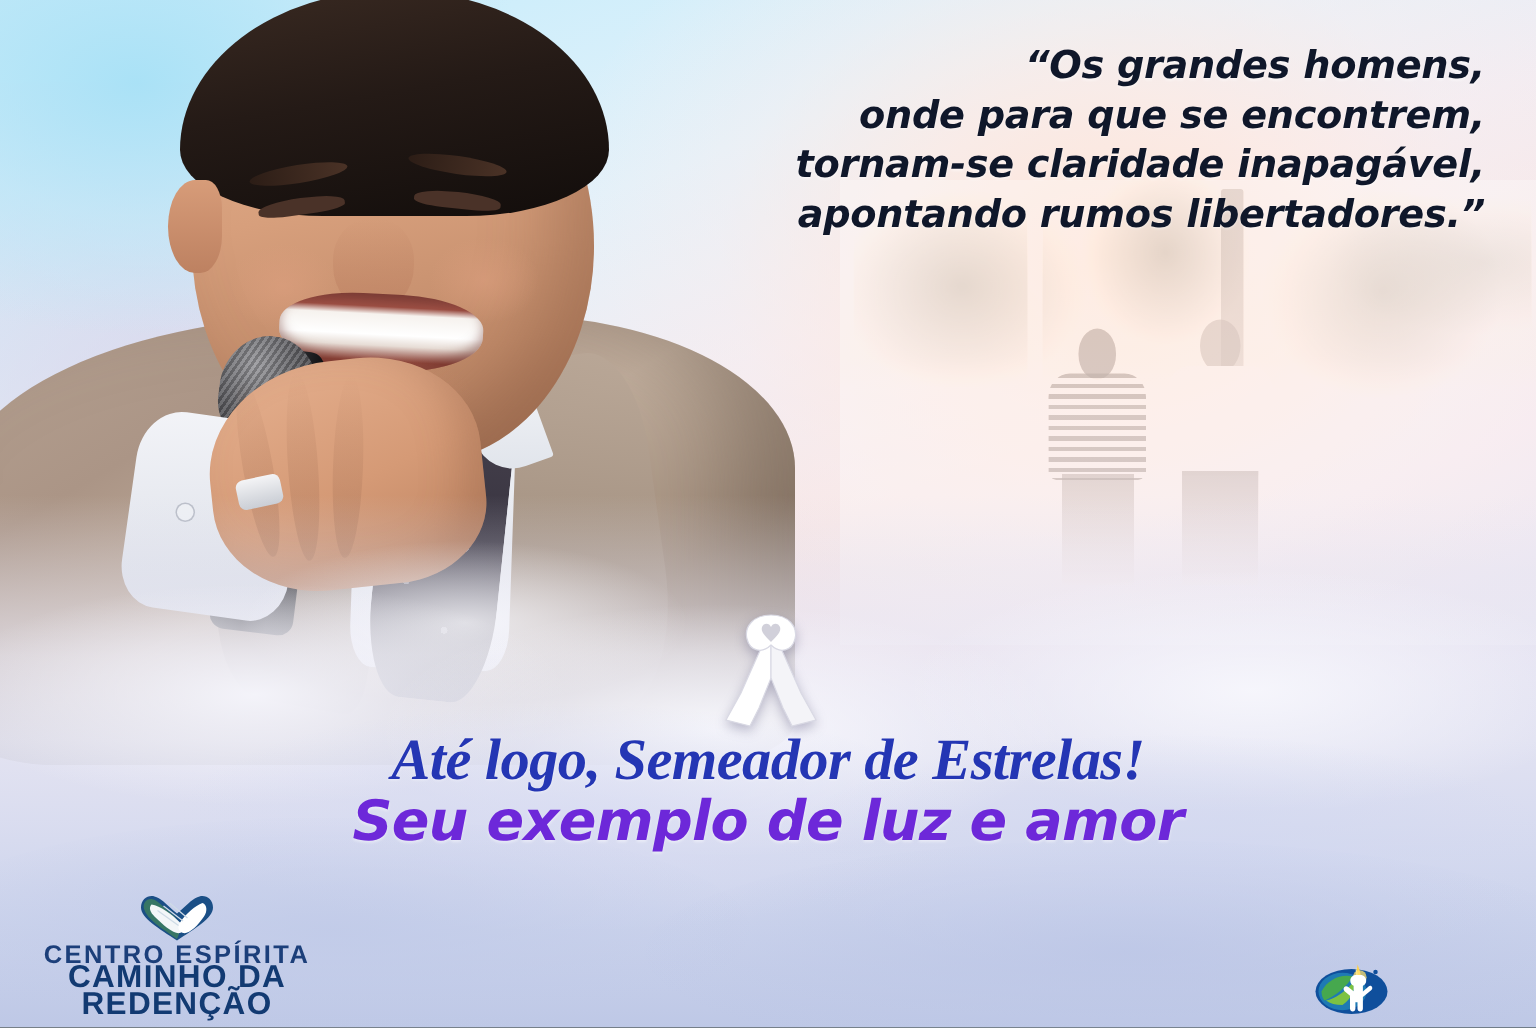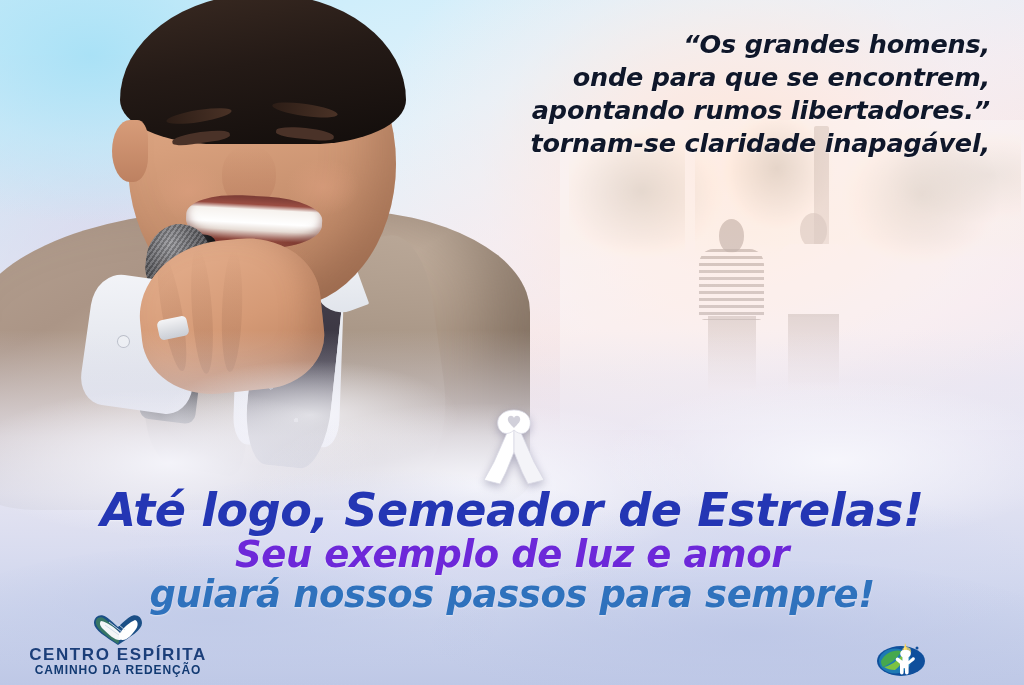--- a/index.html
+++ b/index.html
@@ -400,21 +400,21 @@
     z-index: 50;
   }
   .msg-line {
     font-family: "DejaVu Sans", sans-serif;
     font-style: italic;
     font-weight: bold;
     line-height: 1.03;
     white-space: nowrap;
     letter-spacing: -0.4px;
   }
-  .msg-1 { font-size: 46px; color: #2436b4; text-shadow: 0 1px 2px rgba(255,255,255,0.45); }
+  .msg-1 { font-size: 39px; color: #2436b4; text-shadow: 0 1px 2px rgba(255,255,255,0.45); font-family: Liberation Serif, serif; }
   .msg-2 { font-size: 37px; color: #6d28d9; text-shadow: 0 1px 2px rgba(255,255,255,0.45); margin-top: 2px; }
   .msg-3 { font-size: 37px; color: #2f72bd; text-shadow: 0 1px 2px rgba(255,255,255,0.45); margin-top: 2px; }
 
   
   .logo-left {
     position: absolute;
     left: 8px;
     bottom: 6px;
     width: 220px;
     text-align: center;
@@ -433,21 +433,21 @@
     font-family: "Liberation Sans", sans-serif;
     font-weight: bold;
     font-size: 17px;
     letter-spacing: 1.6px;
     color: #1c3f7a;
     line-height: 13px;
   }
   .logo-l2 {
     font-family: "Liberation Sans", sans-serif;
     font-weight: bold;
-    font-size: 12px;
+    font-size: 21px;
     letter-spacing: 0.9px;
     color: #123a72;
     line-height: 18px;
   }
   .logo-right .logo-l2 {
     font-size: 16px;
     letter-spacing: 0.6px;
   }
 </style>
 </head>
@@ -518,35 +518,34 @@
   <div class="cloud c2"></div>
   <div class="cloud c3"></div>
   <div class="cloud c4"></div>
   <div class="cloud c5"></div>
   <div class="cloud c6"></div>
   <div class="cloud c7"></div>
 
   <div class="quote-block">
     <div class="quote-line">“Os grandes homens,</div>
     <div class="quote-line">onde para que se encontrem,</div>
+    <div class="quote-line">tornam-se claridade inapagável,</div>
     <div class="quote-line">apontando rumos libertadores.”</div>
-    <div class="quote-line">tornam-se claridade inapagável,</div>
   </div>
 
   <svg class="ribbon" viewBox="0 0 68 82">
     <path d="M34 12 C30 20 22 38 14 56 L4 74 L20 78 L26 66 L34 46 Z" fill="#ffffff" stroke="#d9d9e4" stroke-width="0.8"></path>
     <path d="M34 12 C38 20 46 38 54 56 L64 74 L48 78 L42 66 L34 46 Z" fill="#f4f4f8" stroke="#d9d9e4" stroke-width="0.8"></path>
     <path d="M34 4 C22 4 16 12 18 20 C20 28 28 30 34 24 C40 30 48 28 50 20 C52 12 46 4 34 4 Z" fill="#ffffff" stroke="#d9d9e4" stroke-width="0.8"></path>
     <path d="M34 22 C30 18 27 15 28 12 C29 9 33 9 34 12 C35 9 39 9 40 12 C41 15 38 18 34 22 Z" fill="#b9b7c6" opacity="0.65"></path>
   </svg>
 
   <div class="message">
     <div class="msg-line msg-1">Até logo, Semeador de Estrelas!</div>
     <div class="msg-line msg-2">Seu exemplo de luz e amor</div>
-    <div class="msg-line msg-3">guiará nossos passos para sempre!</div>
   </div>
 
   <div class="logo-left">
     <svg class="logo-mark" width="52" height="32" viewBox="0 0 52 32">
       <path d="M26 31 C14 23 2 16 2 9 C2 3.5 6.5 0.5 11 1.6 C15 2.5 18 6 26 13 C34 6 37 2.5 41 1.6 C45.5 0.5 50 3.5 50 9 C50 16 38 23 26 31 Z" fill="#1b4f86"></path>
       <path d="M26 30 C16 23 6 17 4 10 C3 6 5.5 3 9 3.3 C13 3.7 16 8 22 13 C27 17 30 22 26 30 Z" fill="#3f7f5c" opacity="0.80"></path>
       <path d="M9 7 C15 8 22 13 28 19 C31 22 31 25 28 26 C24 27 17 21 11 15 C8 12 7 9 9 7 Z" fill="#f3f6f8"></path>
       <path d="M43 6 C38 8 32 13 28 19 C26 22 27 25 30 26 C34 27 40 21 44 15 C46.5 11.5 46 7 43 6 Z" fill="#ffffff"></path>
       <path d="M13 11 L27 21 M17 8 L30 18 M21 6 L33 16" stroke="#cfdbe6" stroke-width="0.9" fill="none"></path>
     </svg>

